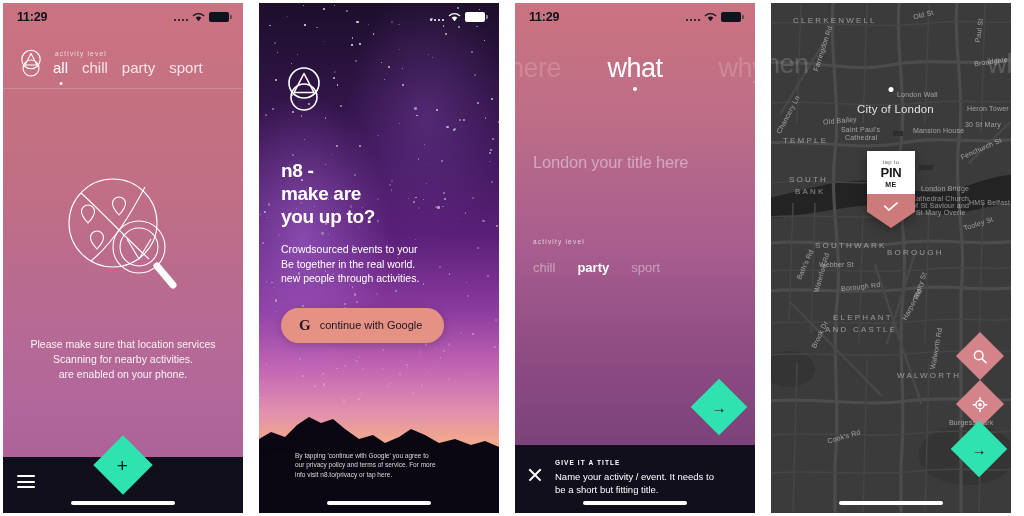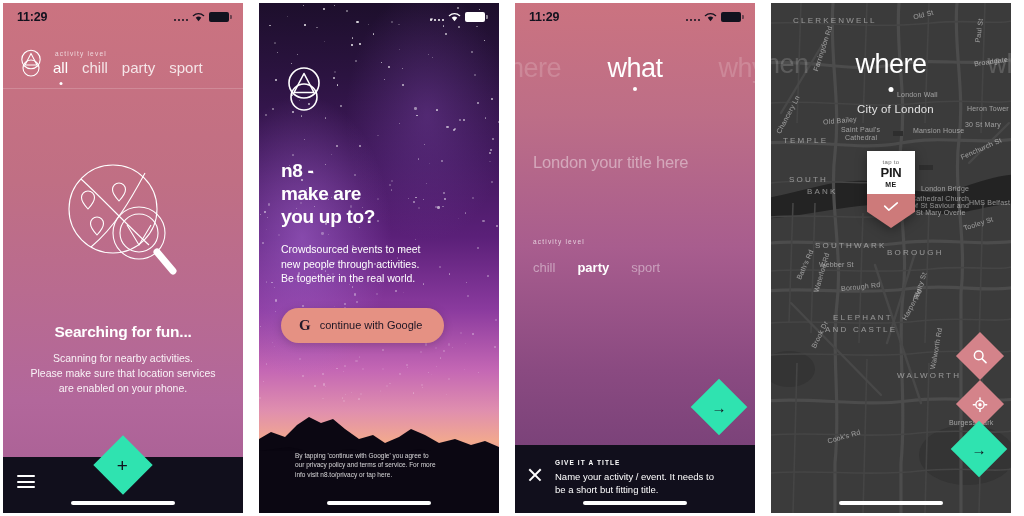--- a/index.html
+++ b/index.html
@@ -312,24 +312,23 @@
           <path d="M88 18 C74 44 58 72 34 92"></path>
           <path d="M31 36 c3.6 0 6.5 2.9 6.5 6.5 C37.5 47 31 54 31 54 s-6.5-7-6.5-11.5 C24.5 38.9 27.4 36 31 36 z"></path>
           <path d="M62 28 c3.6 0 6.5 2.9 6.5 6.5 C68.5 39 62 46 62 46 s-6.5-7-6.5-11.5 C55.5 30.9 58.4 28 62 28 z"></path>
           <path d="M40 62 c3.6 0 6.5 2.9 6.5 6.5 C46.5 73 40 80 40 80 s-6.5-7-6.5-11.5 C33.5 64.9 36.4 62 40 62 z"></path>
           <circle cx="82" cy="78" r="26"></circle>
           <circle cx="82" cy="78" r="19"></circle>
           <path d="M70 70 L82 90 L94 70"></path>
           <path d="M100 97 L116 116" stroke-width="7" stroke-linecap="round"></path>
         </g>
       </svg>
-      <div class="s1-title">Searching for fun...</div>
       <div class="s1-sub">
+        <div>Please make sure that location services</div>
         <div>Scanning for nearby activities.</div>
-        <div>Please make sure that location services</div>
         <div>are enabled on your phone.</div>
       </div>
     </div>
 
     <div class="tabbar">
       <div class="hamburger">
         <span></span>
           <span></span>
           <span></span>
       </div>
@@ -611,23 +610,23 @@
         <circle cx="23" cy="18" r="15" fill="none" stroke="#fff" stroke-width="1.6"></circle>
         <circle cx="23" cy="32" r="13" fill="none" stroke="#fff" stroke-width="1.6"></circle>
         <path d="M23 8.5 L33 27.5 H13 Z" fill="none" stroke="#fff" stroke-width="1.6" stroke-linejoin="round"></path>
       </svg>
       <div class="s2-head">
         <div>n8 -</div>
         <div>make are</div>
         <div>you up to?</div>
       </div>
       <div class="s2-desc">
-        <div>Crowdsourced events to meet</div>
+        <div>Crowdsourced events to your</div>
+        <div>Be together in the real world.</div>
         <div>new people through activities.</div>
-        <div>Be together in the real world.</div>
       </div>
       <div class="gbtn">
         <span class="g">G</span>
         <span>continue with Google</span>
       </div>
     </div>
 
     <div class="s2-footer-bg"></div>
     <div class="s2-legal">
       <div>By tapping 'continue with Google' you agree to</div>
@@ -746,21 +745,21 @@
       <div class="map-label" style="left:70px;top:123px">Saint Paul's</div>
       <div class="map-label" style="left:74px;top:131px">Cathedral</div>
       <div class="map-label" style="left:142px;top:124px">Mansion House</div>
       <div class="map-label hood" style="left:12px;top:133px">TEMPLE</div>
       <div class="map-label" style="left:-4px;top:108px;transform:rotate(-62deg)">Chancery Ln</div>
       <div class="map-label" style="left:188px;top:142px;transform:rotate(-24deg)">Fenchurch St</div>
       <div class="map-label" style="left:194px;top:118px">30 St Mary</div>
       <div class="map-label" style="left:196px;top:102px">Heron Tower</div>
       <div class="map-label" style="left:126px;top:88px">London Wall</div>
       <div class="map-label hood" style="left:18px;top:172px">SOUTH</div>
-      <div class="map-label hood" style="left:36px;top:184px">BANK</div>
+      <div class="map-label hood" style="left:24px;top:184px">BANK</div>
       <div class="map-label" style="left:150px;top:182px">London Bridge</div>
       <div class="map-label" style="left:198px;top:196px">HMS Belfast</div>
       <div class="map-label" style="left:140px;top:192px">Cathedral Church</div>
       <div class="map-label" style="left:141px;top:199px">of St Saviour and</div>
       <div class="map-label" style="left:145px;top:206px">St Mary Overie</div>
       <div class="map-label" style="left:192px;top:217px;transform:rotate(-18deg)">Tooley St</div>
       <div class="map-label hood" style="left:44px;top:238px">SOUTHWARK</div>
       <div class="map-label hood" style="left:116px;top:245px">BOROUGH</div>
       <div class="map-label" style="left:48px;top:258px">Webber St</div>
       <div class="map-label" style="left:18px;top:258px;transform:rotate(-66deg)">Bath's Rd</div>
@@ -773,21 +772,20 @@
       <div class="map-label" style="left:34px;top:328px;transform:rotate(-64deg)">Brook Dr</div>
       <div class="map-label" style="left:144px;top:342px;transform:rotate(-80deg)">Walworth Rd</div>
       <div class="map-label hood" style="left:126px;top:368px">WALWORTH</div>
       <div class="map-label" style="left:56px;top:430px;transform:rotate(-16deg)">Cook's Rd</div>
       <div class="map-label" style="left:178px;top:416px">Burgess Park</div>
     </div>
 
 
     <div class="s4-carousel">
       <span class="car-word side left">hen</span>
-      <span class="car-word center">where</span>
       <span class="car-word side right">wh</span>
     </div>
     <div class="s4-dot"></div>
 
     <div class="pin">
       <div class="pin-card">
         <div class="t1">tap to</div>
         <div class="t2">PIN</div>
         <div class="t3">ME</div>
       </div>

